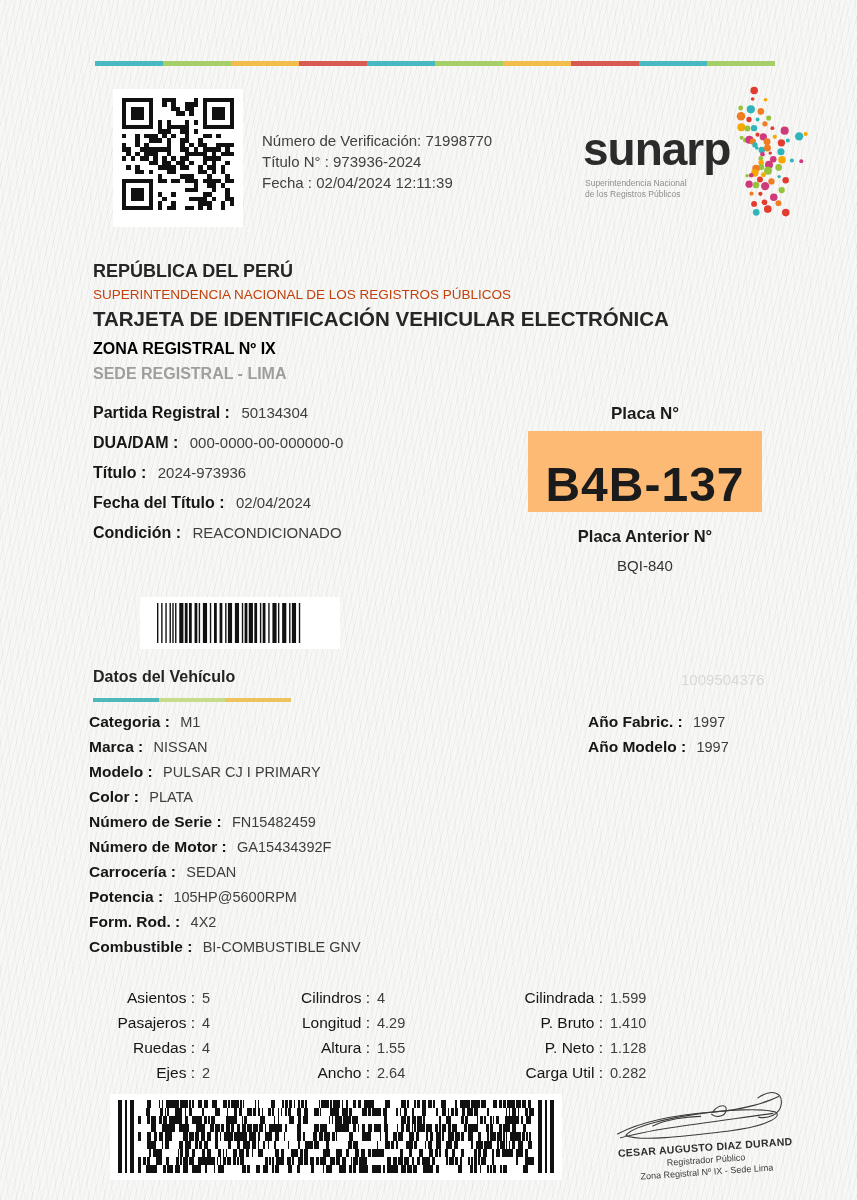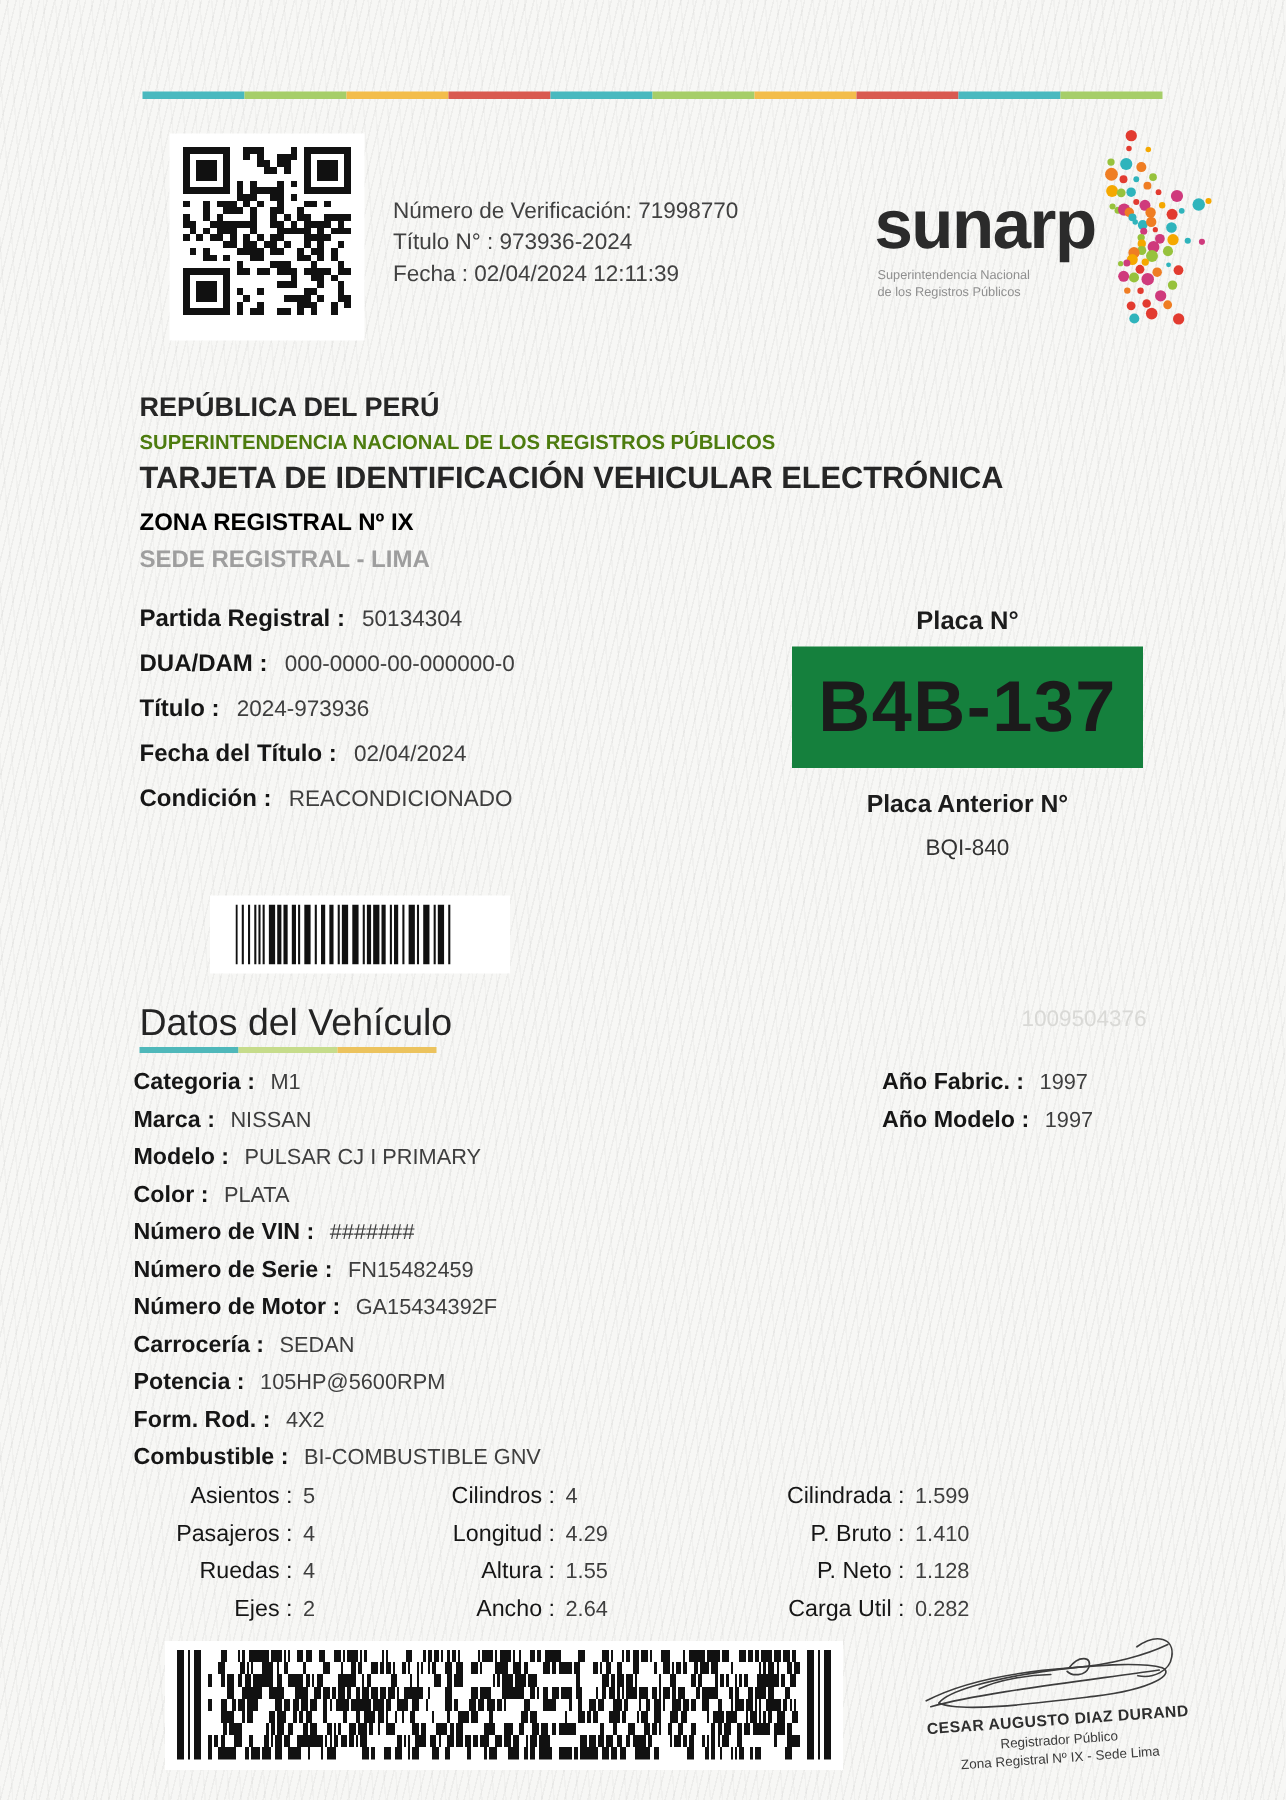--- a/index.html
+++ b/index.html
@@ -23,44 +23,44 @@
   .verif{position:absolute;left:262px;top:130px;font-size:15px;color:#414141;line-height:21px}
 
   .logo{position:absolute;left:583px;top:100px;width:260px;height:115px}
   .logo .word{position:absolute;left:0;top:26px;font-size:46px;font-weight:bold;color:#2b2b2b;
     letter-spacing:-1px;line-height:1}
   .logo .burst{position:absolute;left:138px;top:-14px;width:122px;height:132px}
   .logo .sub{position:absolute;left:2px;top:78px;font-size:8.5px;color:#8f8f8f;line-height:11px}
 
   .header{position:absolute;left:93px;top:261px}
   .h-country{font-size:18px;font-weight:bold;color:#262626;margin:0 0 5px}
-  .h-inst{font-size:13.5px;font-weight:bold;color:#4d7c0f;margin:0 0 5px}
+  .h-inst{font-size:13.5px;font-weight:normal;color:#c2410c;margin:0 0 5px}
   .h-title{font-size:20.5px;font-weight:bold;color:#262626;margin:0 0 9px}
   .h-zone{font-size:16px;font-weight:bold;color:#000000;margin:0 0 7px}
   .h-sede{font-size:16px;font-weight:bold;color:#9e9e9e;margin:0}
 
   .registro{position:absolute;left:93px;top:404px}
   .frow{margin-bottom:13px;font-size:16px;line-height:17px;white-space:nowrap}
   .flabel{font-weight:bold;color:#161616}
   .fvalue{color:#3e3e3e;margin-left:7px;font-size:15px}
 
   .placa-label{position:absolute;left:528px;top:404px;width:234px;text-align:center;
     font-weight:bold;font-size:17px;color:#1c1c1c}
-  .placa-box{position:absolute;left:528px;top:431px;width:234px;height:81px;background:#15803d;
-    display:flex;align-items:center;justify-content:center}
+  .placa-box{position:absolute;left:528px;top:431px;width:234px;height:81px;background:#fdba74;
+    display:flex;align-items:flex-end;justify-content:center}
   .placa-value{font-size:48px;font-weight:bold;color:#1b1b1b;letter-spacing:1px}
   .placa-ant-label{position:absolute;left:528px;top:527px;width:234px;text-align:center;
     font-weight:bold;font-size:16.5px;color:#1c1c1c}
   .placa-ant-value{position:absolute;left:528px;top:557px;width:234px;text-align:center;
     font-size:15px;color:#333}
 
   .bc1-box{position:absolute;left:140px;top:597px;width:200px;height:52px;background:#fff}
   .bc1-box svg{position:absolute;left:17px;top:6px;width:146px;height:40px}
 
-  .datos-title{position:absolute;left:93px;top:668px;font-size:25px;font-weight:normal;color:#242424}
+  .datos-title{position:absolute;left:93px;top:668px;font-size:16px;font-weight:bold;color:#242424}
   .underline{position:absolute;left:93px;top:698px;width:198px;height:4px;display:flex}
   .underline div{flex:1;height:100%}
   .watermark{position:absolute;left:681px;top:671px;font-size:15px;color:#d9d9d6}
 
   .vfields{position:absolute;left:89px;top:714px}
   .vrow{margin-bottom:9px;font-size:15.5px;line-height:16px;white-space:nowrap}
   .vrow .flabel{font-size:15.5px}
   .vrow .fvalue{font-size:14.5px;margin-left:6px}
 
   .afields{position:absolute;left:588px;top:714px}
@@ -495,24 +495,20 @@
     <span class="flabel">Marca :</span>
     <span class="fvalue">NISSAN</span>
   </div>
   <div class="vrow">
     <span class="flabel">Modelo :</span>
     <span class="fvalue">PULSAR CJ I PRIMARY</span>
   </div>
   <div class="vrow">
     <span class="flabel">Color :</span>
     <span class="fvalue">PLATA</span>
-  </div>
-  <div class="vrow">
-    <span class="flabel">Número de VIN :</span>
-    <span class="fvalue">#######</span>
   </div>
   <div class="vrow">
     <span class="flabel">Número de Serie :</span>
     <span class="fvalue">FN15482459</span>
   </div>
   <div class="vrow">
     <span class="flabel">Número de Motor :</span>
     <span class="fvalue">GA15434392F</span>
   </div>
   <div class="vrow">

